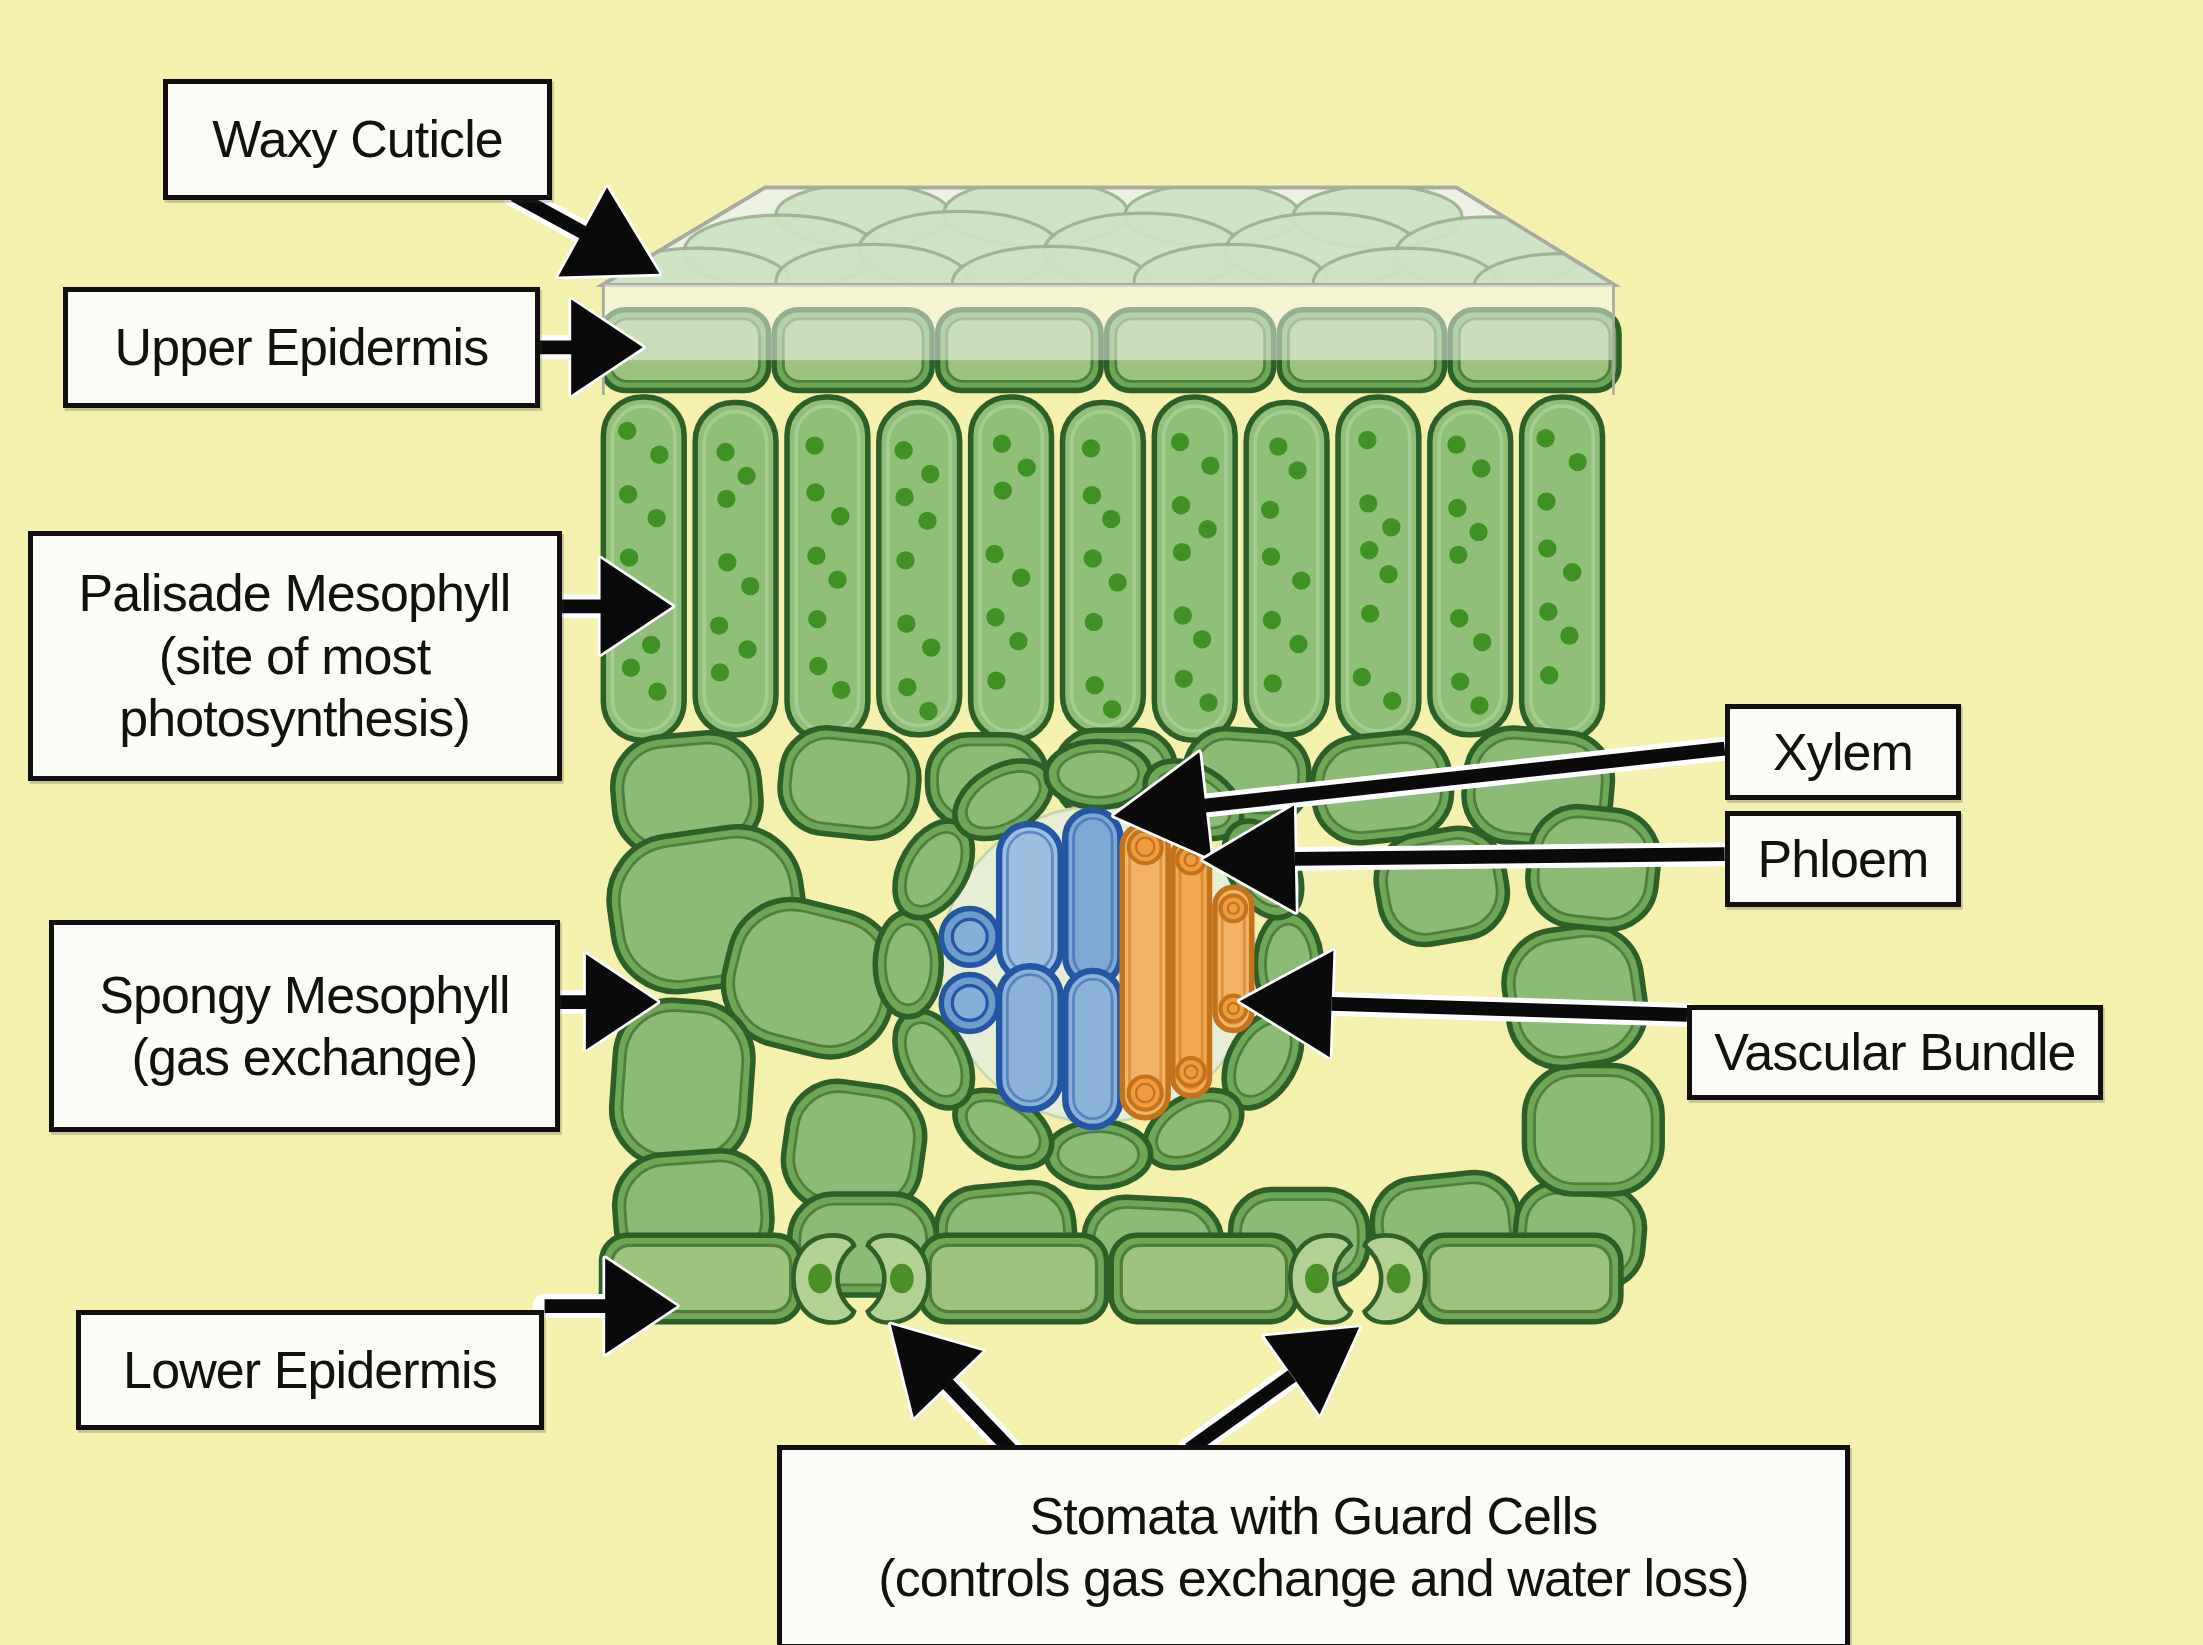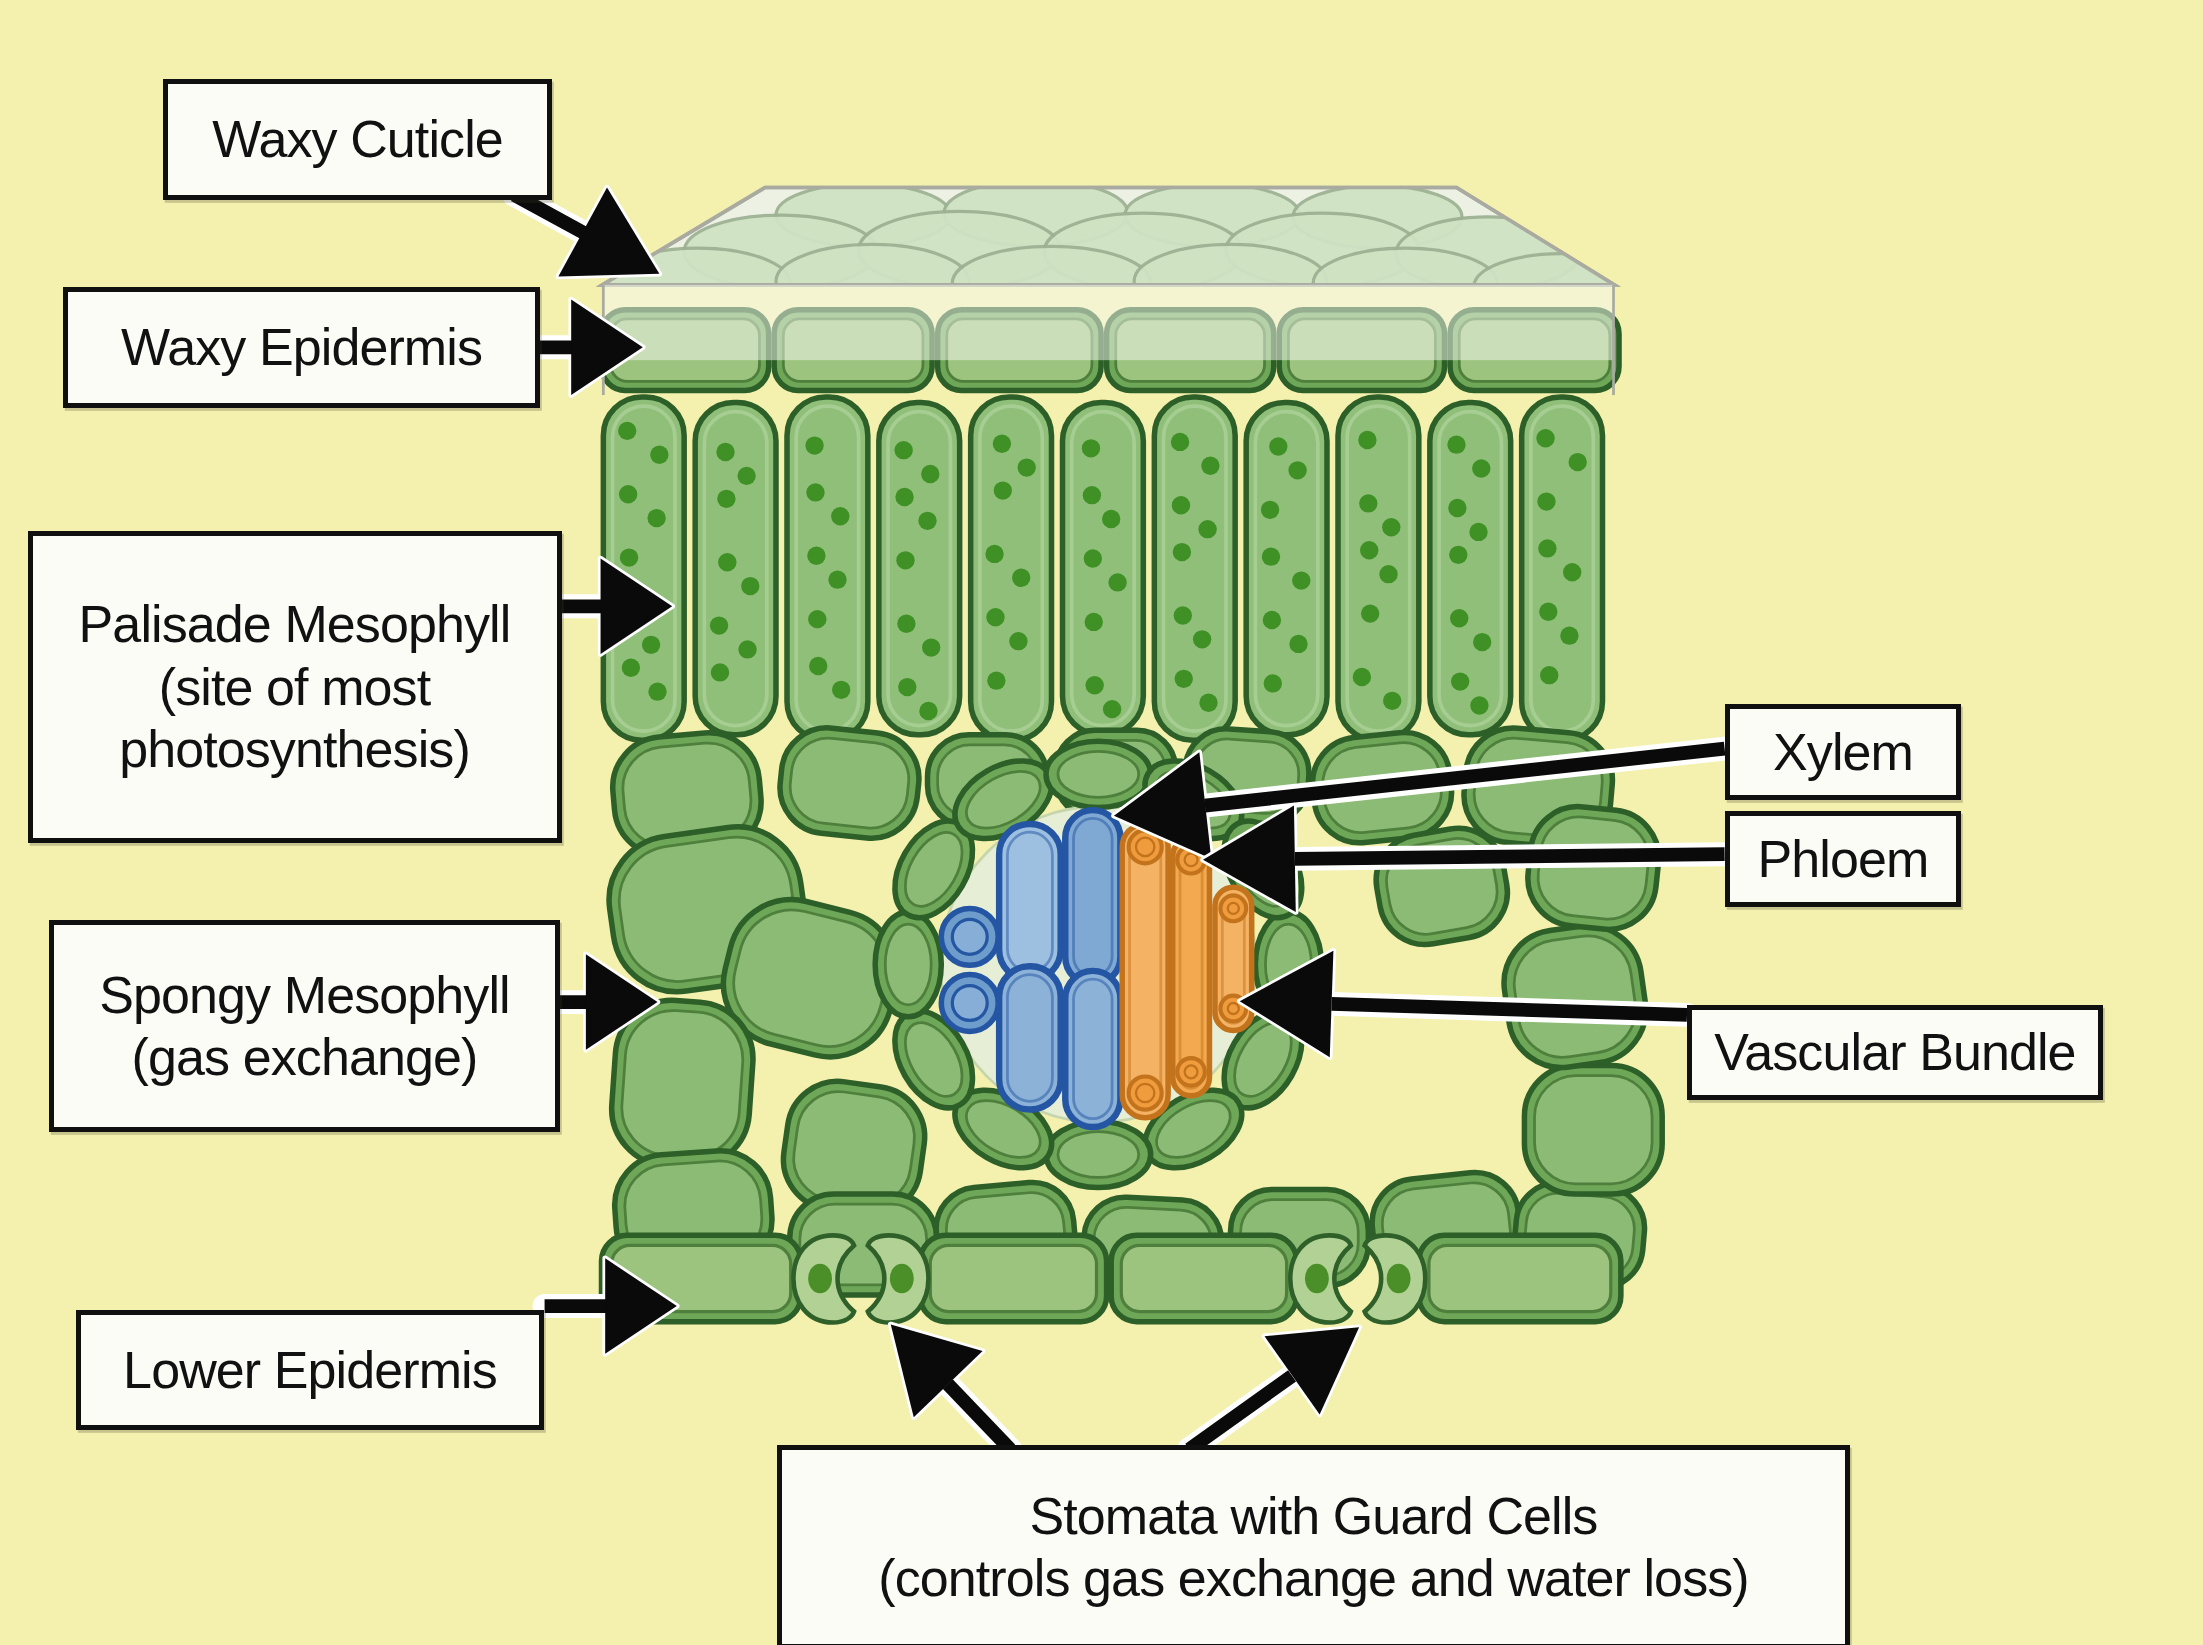--- a/index.html
+++ b/index.html
@@ -455,24 +455,24 @@
           <polygon points="1480,1445 1437,1540 1377,1455" fill="#0a0a0a"></polygon>
         </g>
       </g>
   </svg>
 
   <div class="label" style="left:163px;top:79px;width:389px;height:121px">
     <div class="ln">Waxy Cuticle</div>
   </div>
 
   <div class="label" style="left:63px;top:287px;width:477px;height:121px">
-    <div class="ln">Waxy Epidermis</div>
-  </div>
-
-  <div class="label" style="left:27.5px;top:531px;width:534px;height:312px">
+    <div class="ln">Upper Epidermis</div>
+  </div>
+
+  <div class="label" style="left:27.5px;top:531px;width:534px;height:250px">
     <div class="ln">Palisade Mesophyll</div>
     <div class="ln">(site of most</div>
     <div class="ln">photosynthesis)</div>
   </div>
 
   <div class="label" style="left:49px;top:920px;width:511px;height:212px">
     <div class="ln">Spongy Mesophyll</div>
     <div class="ln">(gas exchange)</div>
   </div>
 

